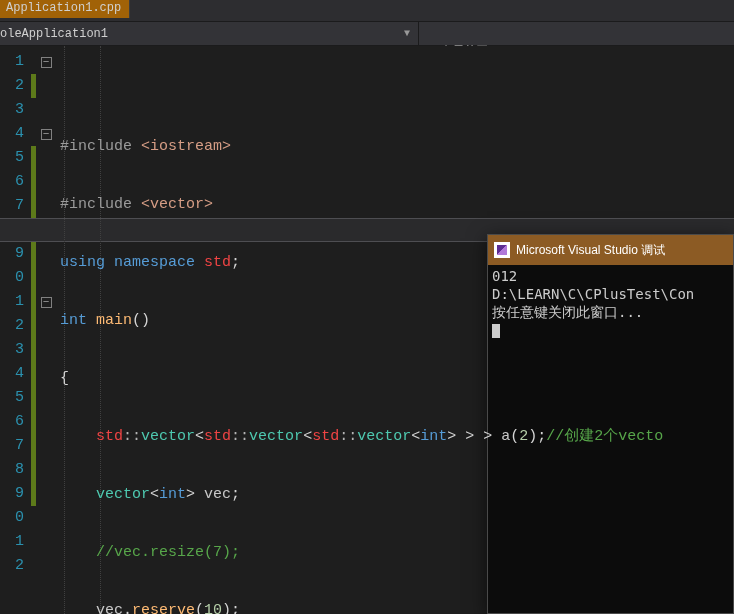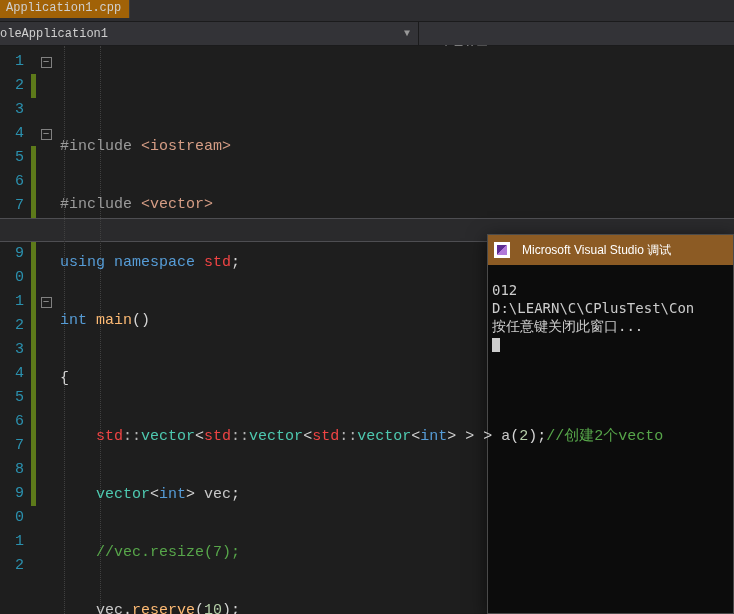--- a/index.html
+++ b/index.html
@@ -117,37 +117,37 @@
   }
   .console-title {
     height:30px;
     background:#8c5b24;
     color:#fff;
     font-family: "Segoe UI","Microsoft YaHei",sans-serif;
     font-size:12px;
     display:flex;
     align-items:center;
     padding-left:6px;
-    gap:12px;
+    gap:6px;
   }
   .console-title .icon {
     width:16px;height:16px;background:#fff;
     display:flex;align-items:center;justify-content:center;
   }
   .console-title .icon::after{
     content:""; width:10px;height:10px;
     background:linear-gradient(135deg,#5c2d91 50%,#b179d8 50%);
   }
   .console-body {
     flex:1;
     color:#ccc;
     font-family:"NSimSun","SimSun",Consolas,monospace;
     font-size:14px;
     line-height:18px;
-    padding:16px 4px;
+    padding:2px 4px;
     white-space:pre;
     overflow:hidden;
   }
   .cursor-block {
     display:inline-block;width:8px;height:14px;background:#ccc;vertical-align:middle;
   }
 
   .hl-full-row {
     position:absolute;
     left:0; right:0;

